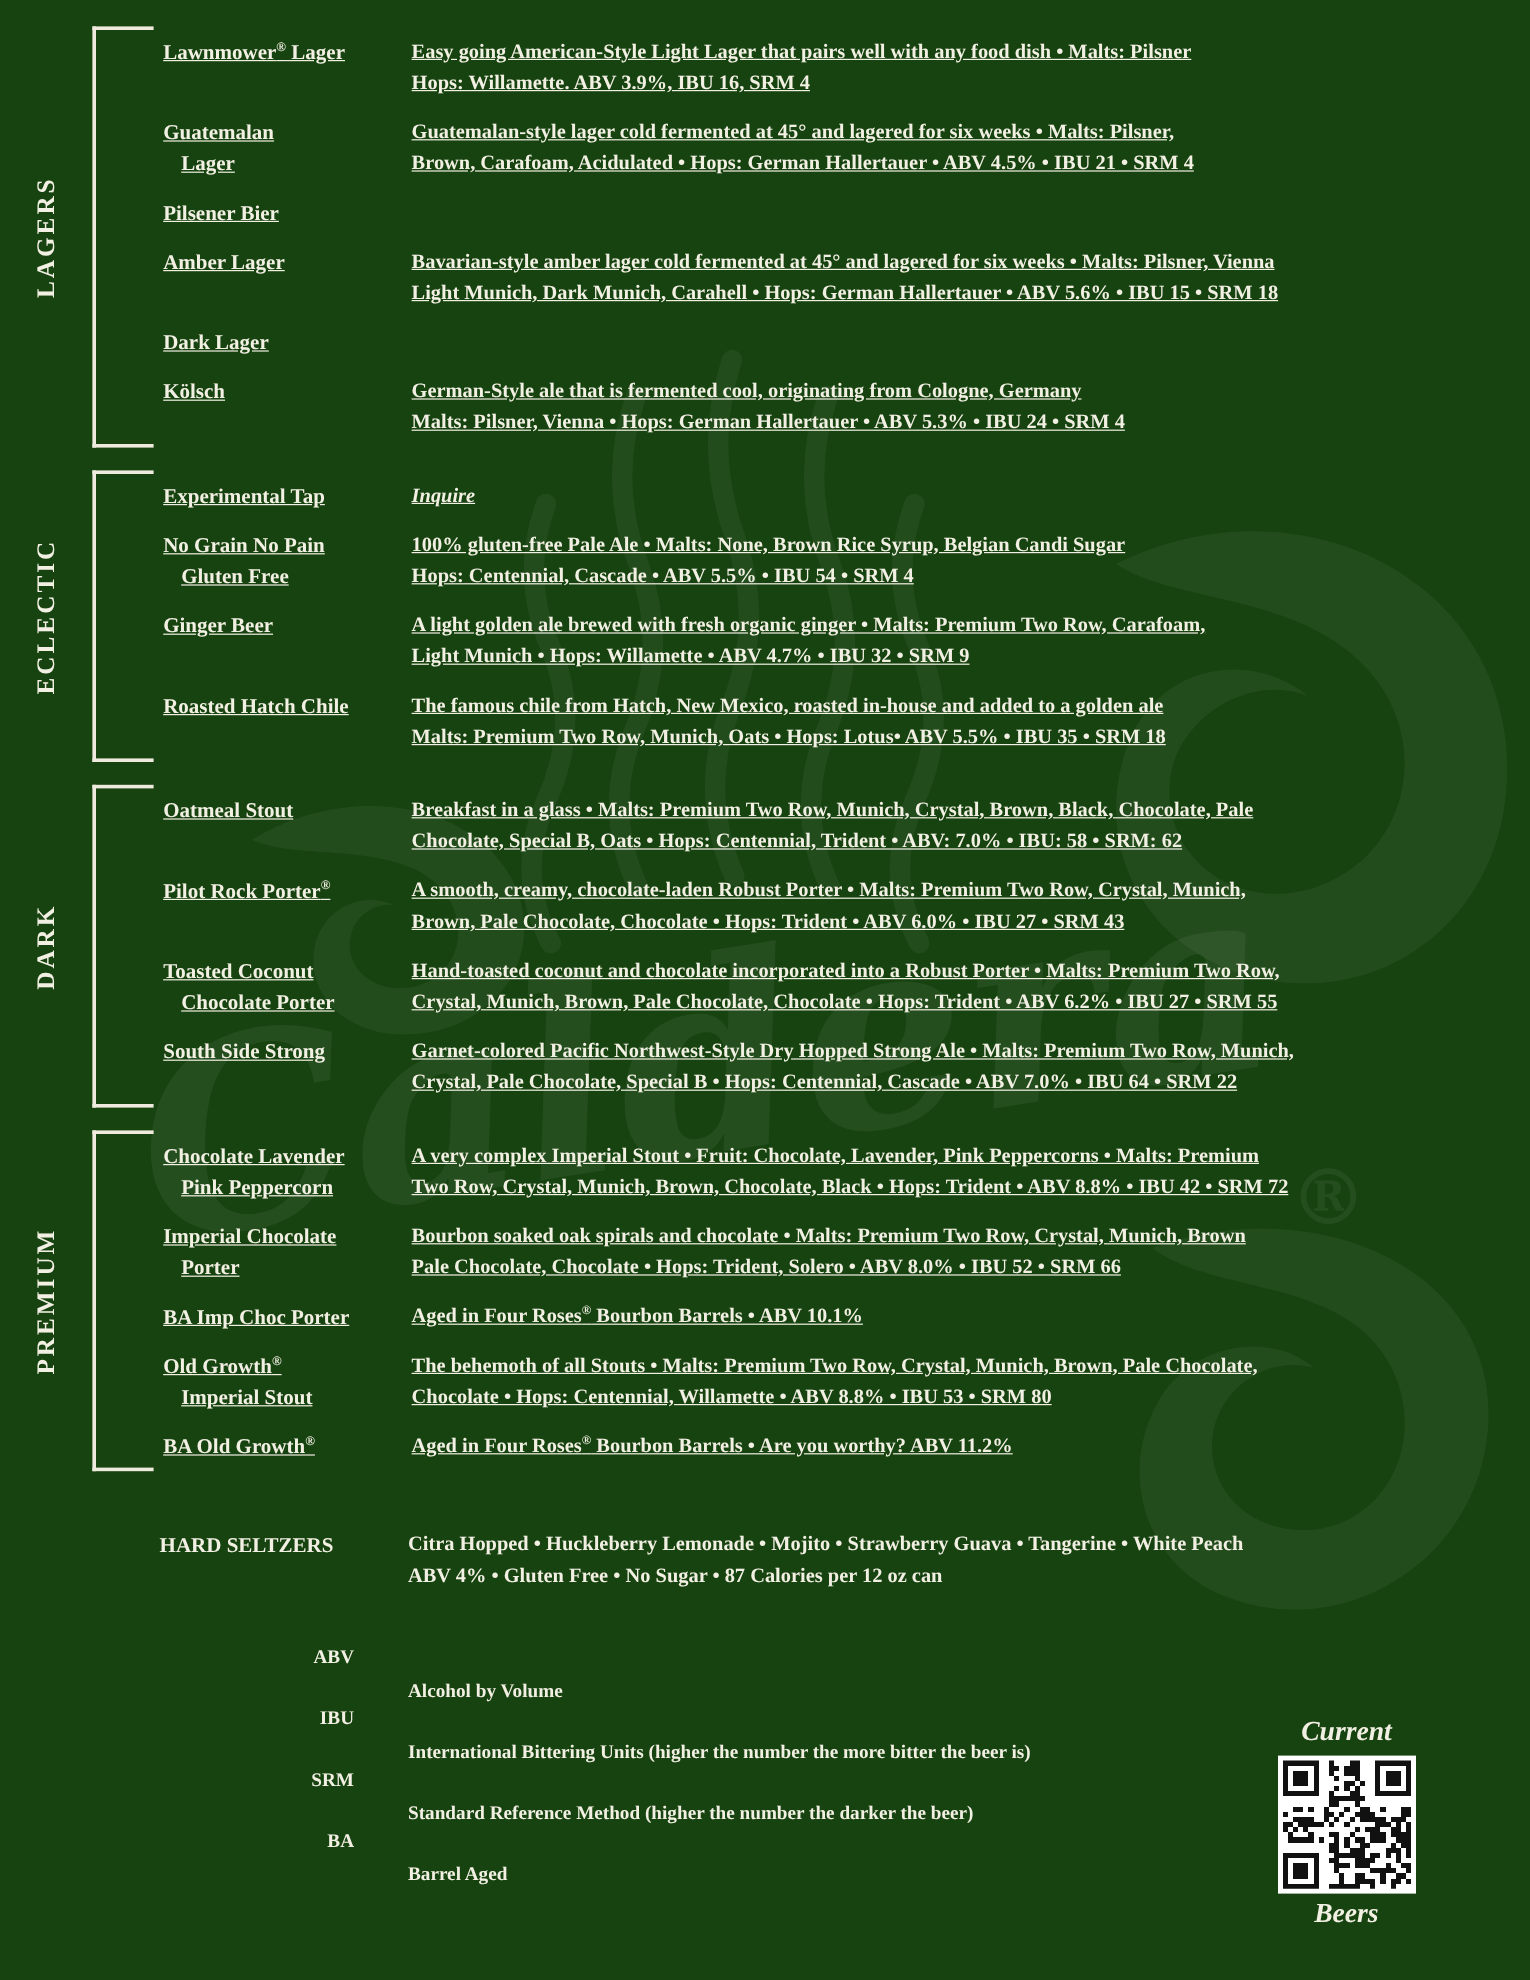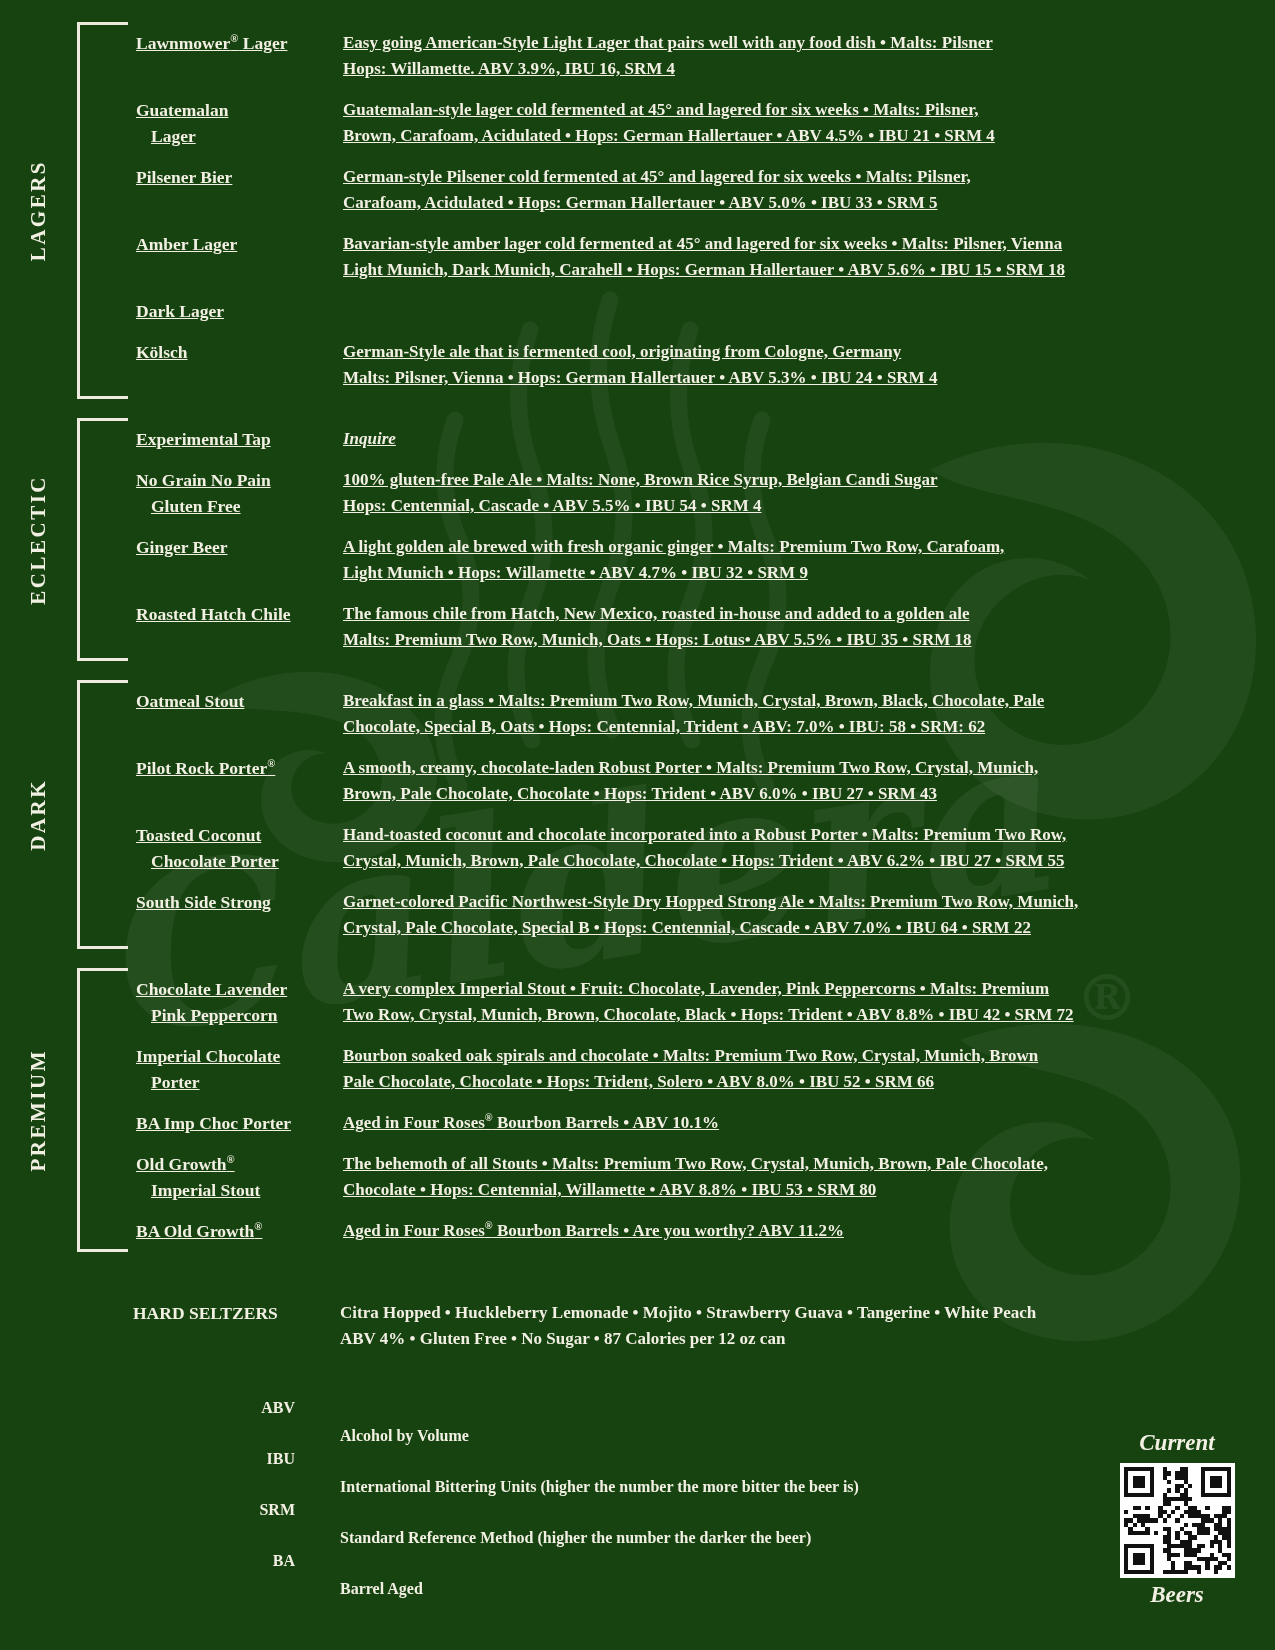--- a/index.html
+++ b/index.html
@@ -29,21 +29,21 @@
   .beer-desc{flex:1;font-size:17px;line-height:26px;}
   .desc-line{white-space:nowrap;}
   .desc-line.italic{font-style:italic;}
   sup{font-size:0.62em;line-height:0;}
   .seltzers{display:flex;margin:48px 0 0 133px;}
   .seltzers .beer-name{width:199px;}
   .legend{margin-top:44px;font-size:16px;}
   .legend-row{display:flex;line-height:23px;}
   .legend-abbr{flex:none;width:295px;text-align:right;white-space:nowrap;}
   .legend-def{padding-left:45px;white-space:nowrap;margin-top:28px;}
-  .qr-block{position:absolute;left:1102px;top:1430px;width:150px;text-align:center;z-index:1;}
+  .qr-block{position:absolute;left:1047px;top:1430px;width:150px;text-align:center;z-index:1;}
   .qr-label{font-style:italic;font-size:23px;line-height:26px;}
   .qr-box{width:107px;height:107px;background:#ffffff;padding:4px;margin:7px auto 4px auto;}
   .qr-box svg{display:block;width:100%;height:100%;shape-rendering:crispEdges;}
 </style>
 </head>
 <body>
 
 <svg class="watermark" viewBox="0 0 1275 1650" aria-hidden="true">
   <g fill="none" stroke="rgba(255,255,255,0.05)" stroke-width="17" stroke-linecap="round">
     <path d="M455 420 q-22 60 4 120 q26 62 -4 128 q-26 60 4 118"></path>
@@ -86,24 +86,20 @@
             </div>
     <div class="beer-desc">
               <div class="desc-line">Guatemalan-style lager cold fermented at 45° and lagered for six weeks • Malts: Pilsner,</div>
               <div class="desc-line">Brown, Carafoam, Acidulated • Hops: German Hallertauer • ABV 4.5% • IBU 21 • SRM 4</div>
             </div>
   </div>
 
   <div class="beer">
     <div class="beer-name">
               <div class="name-line">Pilsener Bier</div>
-            </div>
-    <div class="beer-desc">
-              <div class="desc-line">German-style Pilsener cold fermented at 45° and lagered for six weeks • Malts: Pilsner,</div>
-              <div class="desc-line">Carafoam, Acidulated • Hops: German Hallertauer • ABV 5.0% • IBU 33 • SRM 5</div>
             </div>
   </div>
 
   <div class="beer">
     <div class="beer-name">
               <div class="name-line">Amber Lager</div>
             </div>
     <div class="beer-desc">
               <div class="desc-line">Bavarian-style amber lager cold fermented at 45° and lagered for six weeks • Malts: Pilsner, Vienna</div>
               <div class="desc-line">Light Munich, Dark Munich, Carahell • Hops: German Hallertauer • ABV 5.6% • IBU 15 • SRM 18</div>

